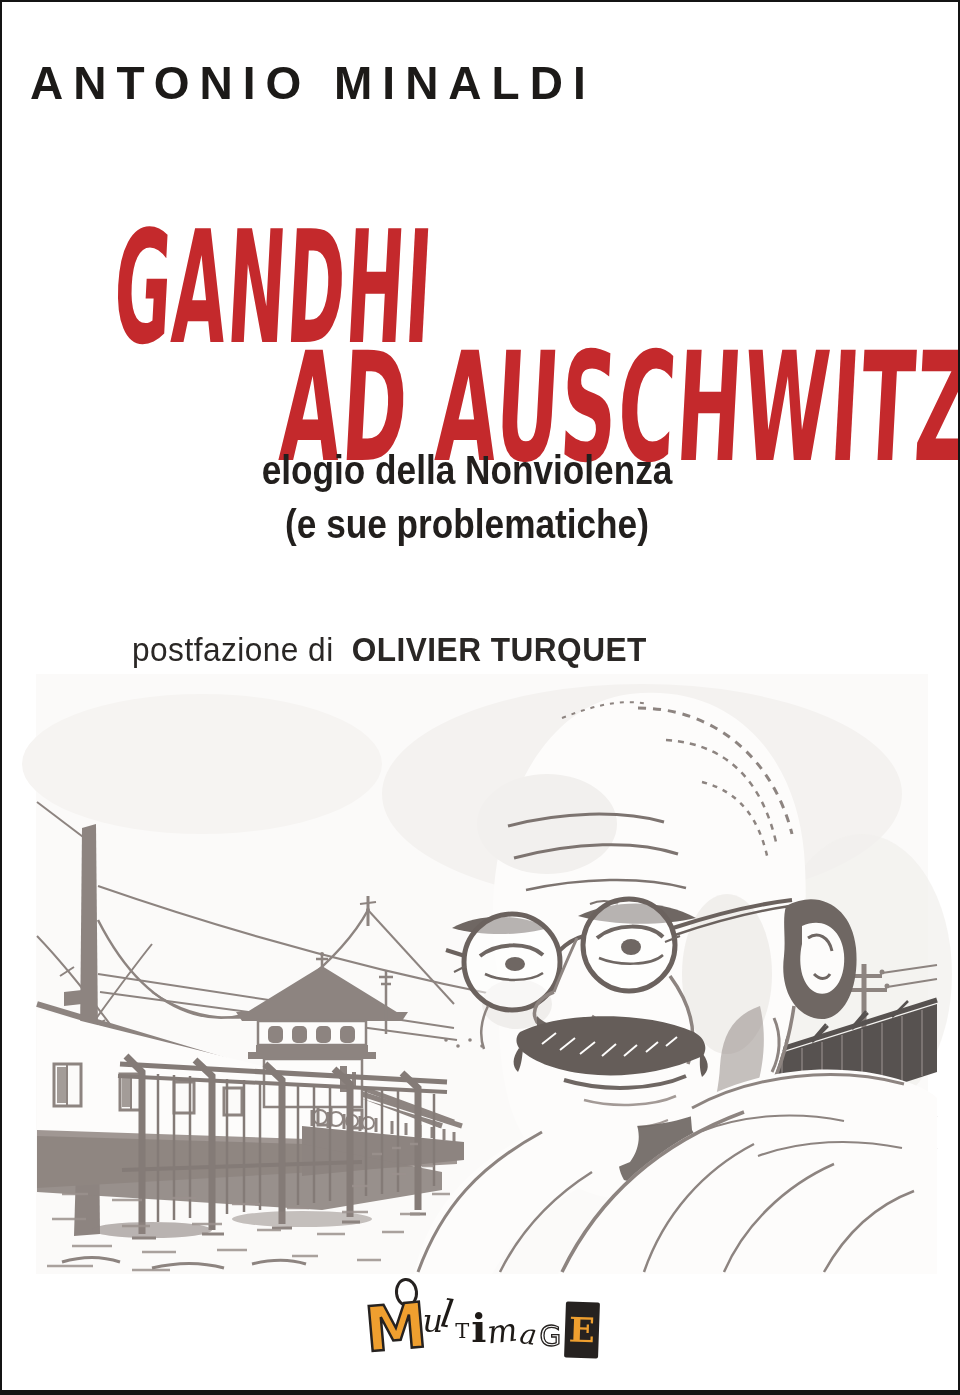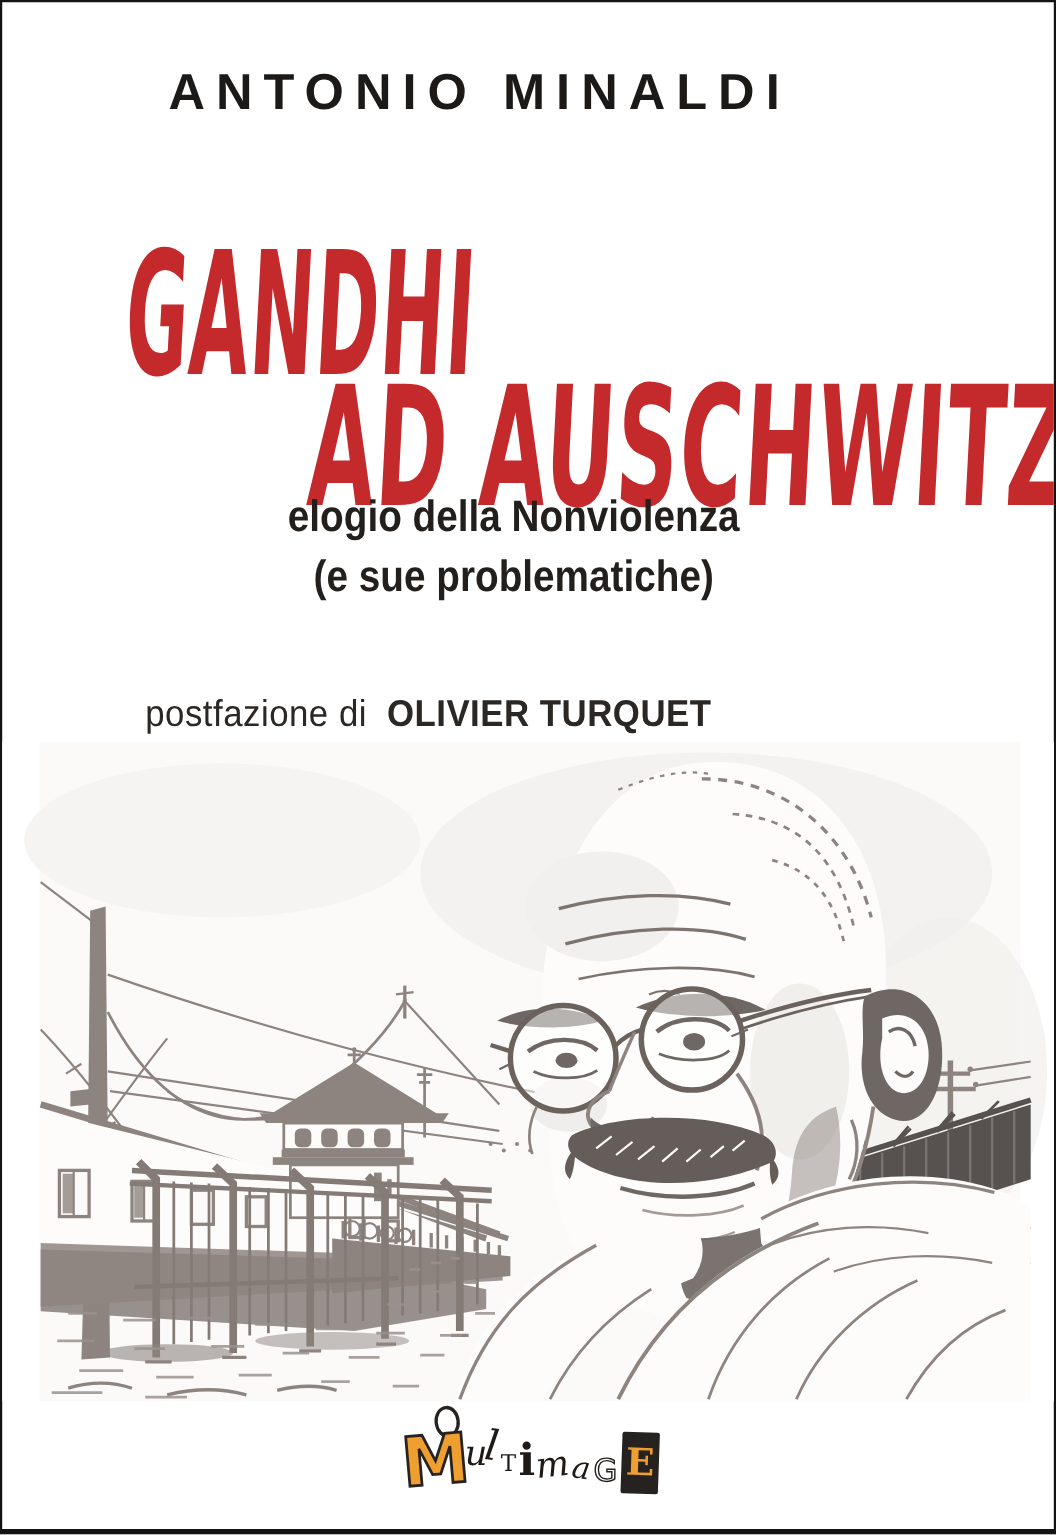--- a/index.html
+++ b/index.html
@@ -4,23 +4,24 @@
 <style>
   html,body{margin:0;padding:0;background:#e9e9e9;}
   .cover{
     position:relative;width:960px;height:1395px;margin:0 auto;
     background:#ffffff;box-sizing:border-box;
     border:2px solid #141414;border-bottom-width:5px;
     overflow:hidden;
     font-family:"Liberation Sans",sans-serif;
   }
   .author{
-    position:absolute;top:54px;left:0;width:868px;text-align:center;
+    position:absolute;top:54px;left:0;width:868px;text-align:left;
     font-size:46px;font-weight:700;letter-spacing:10px;color:#1c1a18;
     white-space:nowrap;
+    padding-left:28px;
   }
   .title-line{
     position:absolute;color:#c4292c;font-family:"DejaVu Sans","Liberation Sans",sans-serif;
     font-weight:700;font-size:120px;line-height:.85;white-space:nowrap;
     transform-origin:left top;
   }
   .title-1{left:116px;top:220px;transform:skewX(-3deg) scale(0.58,1.30);letter-spacing:2px;}
   .title-2{left:282px;top:342px;transform:skewX(-3deg) scale(0.65,1.26);letter-spacing:2px;}
   .subtitle{
     position:absolute;left:0;width:930px;text-align:center;color:#221f1d;

